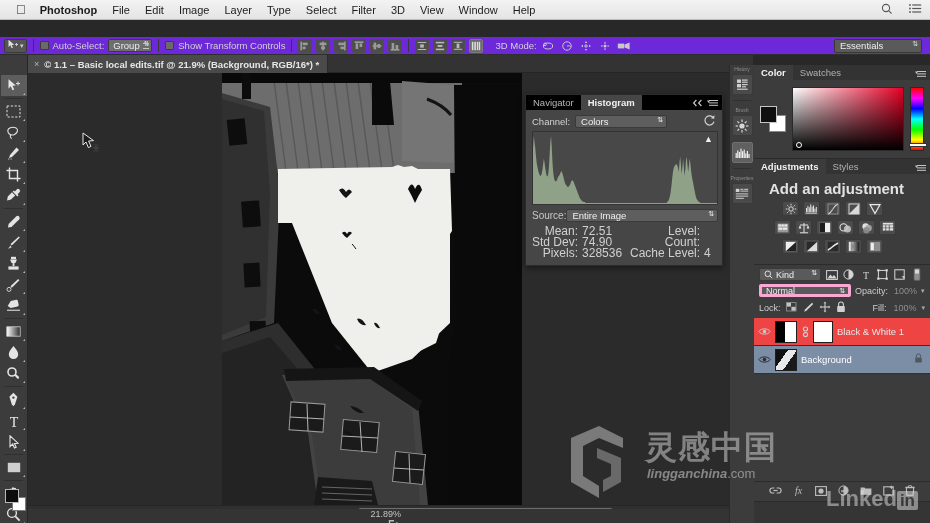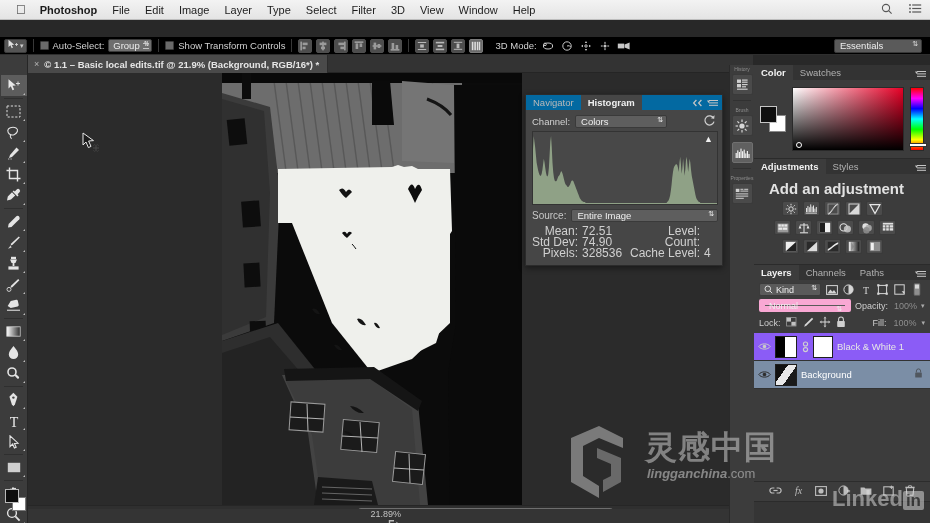--- a/index.html
+++ b/index.html
@@ -38,21 +38,21 @@
   .tl{ width:9px; height:9px; border-radius:50%; }
   .tl.r{ background:#e8584b; } .tl.y{ background:#e9ab38; } .tl.g{ background:#5fc451; }
   .titlebar .ttl{
     position:absolute; left:0; right:0; text-align:center;
     font-size:10.5px; color:#d6d6d6; pointer-events:none;
   }
 
   
   .optbar{
     position:absolute; left:0; top:37px; width:930px; height:18px;
-    background:#000000; border-bottom:1px solid #2e2e2e;
+    background:#6d28d9; border-bottom:1px solid #2e2e2e;
     display:flex; align-items:center; padding:0 4px; gap:4px;
   }
   .obtool{
     display:flex; align-items:center; gap:2px;
     background:#555; border:1px solid #3a3a3a; border-radius:2px;
     height:14px; padding:0 2px;
   }
   .chk{ width:9px; height:9px; background:#6a6a6a; border:1px solid #3b3b3b; border-radius:1px; display:inline-block; }
   .olbl{ font-size:9.5px; color:#d2d2d2; white-space:nowrap; }
   .sel{
@@ -153,38 +153,38 @@
   .statusbar .vs{ width:1px; height:10px; background:#4d4d4d; margin:0 6px; }
   .statusbar .doc{ margin-left:10px; }
   .statusbar .tri{ margin-left:14px; font-size:7px; }
 
   
   .histpanel{
     position:absolute; left:525px; top:94px; width:198px; height:172px;
     background:#464646; border:1px solid #2b2b2b;
     box-shadow:0 2px 6px rgba(0,0,0,.45);
   }
-  .ptabs{ display:flex; align-items:stretch; height:15px; background:#0369a1; position:relative; }
+  .ptabs{ display:flex; align-items:stretch; height:15px; background:#000000; position:relative; }
   .ptab{ padding:0 7px; display:flex; align-items:center; font-size:9.5px; color:#b9b9b9; }
   .ptab.on{ background:#464646; color:#f0f0f0; font-weight:bold; }
   .pmenu{ position:absolute; right:3px; top:3px; display:flex; gap:4px; align-items:center; }
   .prow{ display:flex; align-items:center; gap:5px; padding:4px 6px 2px 6px; }
   .prow .lb{ font-size:9.5px; color:#d2d2d2; }
   .chansel{
     flex:1; background:#5e5e5e; border:1px solid #3a3a3a; border-radius:2px;
     height:13px; display:flex; align-items:center; padding:0 12px 0 5px;
     font-size:9.5px; color:#efefef; position:relative; max-width:92px;
   }
   .chansel .arrw{ position:absolute; right:3px; top:1px; font-size:7px; line-height:6px; }
   .refresh{ margin-left:auto; }
   .histgraph{
     position:absolute; left:6px; top:36px; width:186px; height:74px;
     background:#484848; border:1px solid #333;
   }
-  .srcrow{ position:absolute; left:6px; top:114px; width:186px; display:flex; align-items:center; gap:5px; }
+  .srcrow{ position:absolute; left:6px; top:114px; width:186px; display:flex; align-items:center; }
   .srcsel{
     flex:1; background:#5e5e5e; border:1px solid #3a3a3a; border-radius:2px;
     height:13px; display:flex; align-items:center; padding:0 12px 0 5px;
     font-size:9.5px; color:#efefef; position:relative;
   }
   .srcsel .arrw{ position:absolute; right:3px; top:1px; font-size:7px; line-height:6px; }
   .stats{ position:absolute; left:6px; top:131px; width:186px; font-size:9px; color:#d0d0d0; }
   .stats table{ border-collapse:collapse; width:100%; }
   .stats td{ padding:0 0 1px 0; line-height:10px; font-size:12px; white-space:nowrap; }
   .stats td.k{ text-align:right; width:46px; padding-right:4px; }
@@ -246,29 +246,29 @@
   .lyrtoolrow{ display:flex; align-items:center; gap:4px; padding:3px 5px 2px 5px; }
   .kindsel{
     background:#5a5a5a; border:1px solid #3a3a3a; border-radius:2px;
     height:13px; width:62px; display:flex; align-items:center; gap:3px;
     padding:0 10px 0 4px; font-size:9px; color:#eee; position:relative;
   }
   .kindsel .arrw{ position:absolute; right:3px; top:1px; font-size:7px; line-height:6px; }
   .lfilt{ width:13px; height:13px; display:flex; align-items:center; justify-content:center; }
   .blendrow{ display:flex; align-items:center; gap:4px; padding:1px 5px 2px 5px; }
   .blendsel{
-    background:#5a5a5a; border:6px solid #f9a8d4; border-radius:2px;
+    background:#5a5a5a; border:3px solid #f9a8d4; border-radius:2px;
     height:13px; width:92px; display:flex; align-items:center;
     padding:0 12px 0 4px; font-size:9px; color:#eee; position:relative;
   }
   .blendsel .arrw{ position:absolute; right:3px; top:1px; font-size:7px; line-height:6px; }
   .opctxt{ font-size:9px; color:#cdcdcd; }
   .opcval{ font-size:9px; color:#8e8e8e; margin-left:2px; }
   .lockrow{ display:flex; align-items:center; gap:5px; padding:2px 5px 3px 5px; font-size:9px; color:#cdcdcd; }
-  .layerlist{ background:#8b5cf6; }
+  .layerlist{ background:#ef4444; }
   .layer{
     display:flex; align-items:center; height:28px; gap:4px;
     border-bottom:1px solid #323232; padding:0 5px 0 3px;
   }
   .layer.selected{ background:#7b8ea6; }
   .layer .eye{ width:14px; display:flex; align-items:center; justify-content:center; }
   .thumbsq{ width:22px; height:22px; border:1px solid #1e1e1e; background:#fff; }
   .thumb-bw{ background:linear-gradient(to right,#000 0 45%,#fff 45% 100%); }
   .thumb-photo{
     background:
@@ -286,21 +286,21 @@
   }
 
   
   .wm{
     position:absolute; left:559px; top:424px; width:371px; height:99px;
     pointer-events:none; opacity:.5;
   }
   .wm .cn{ position:absolute; left:86px; top:2px; font-size:32px; color:#d8d8d8; font-weight:bold; letter-spacing:1px; }
   .wm .dom{ position:absolute; left:88px; top:40px; font-size:16px; color:#e0e0e0; font-style:italic; font-weight:bold; }
   .wm .dom span{ font-style:normal; font-weight:normal; font-size:13px; }
-  .wm .li{ position:absolute; right:6px; top:62px; font-size:22px; color:#e3e3e3; font-weight:bold; }
+  .wm .li{ position:absolute; right:12px; top:62px; font-size:22px; color:#e3e3e3; font-weight:bold; }
   .wm .li b{ background:#e3e3e3; color:#3b3b3b; padding:0 3px; border-radius:2px; font-size:17px; }
   .wmlogo{ position:absolute; left:0px; top:0px; }
 </style>
 </head>
 <body>
 
 <div class="app">
 
   <div class="macbar">
     <span class="apple"></span>
@@ -1100,41 +1100,20 @@
               <svg width="12" height="11" viewBox="0 0 12 11">
                 <rect x="0.8" y="0.8" width="10.4" height="9.4" fill="#8e8e8e"></rect>
                 <rect x="1.8" y="1.8" width="3" height="7.4" fill="#f0f0f0"></rect>
               </svg>
             </span>
         </div>
       </div>
     </div>
 
     <div class="panel" style="height:237px;position:relative;">
-      <div class="ptabs2">
-        <div class="ptab2 on">
-            <span>Layers</span>
-          </div>
-        <div class="ptab2">
-            <span>Channels</span>
-          </div>
-        <div class="ptab2">
-            <span>Paths</span>
-          </div>
-        <div class="pmenu2">
-          <svg width="12" height="8" viewBox="0 0 12 8">
-              <g fill="#c6c6c6">
-                <rect x="2" y="1" width="9" height="1"></rect>
-                <rect x="2" y="3.4" width="9" height="1"></rect>
-                <rect x="2" y="5.8" width="9" height="1"></rect>
-              </g>
-              <path d="M0 1.4 L3 1.4 L1.5 4 Z" fill="#c6c6c6"></path>
-            </svg>
-        </div>
-      </div>
 
       <div class="lyrtoolrow">
         <span class="kindsel">
           <svg width="9" height="9" viewBox="0 0 9 9">
               <circle cx="3.8" cy="3.8" r="2.8" fill="none" stroke="#ddd" stroke-width="1"></circle>
               <line x1="5.8" y1="5.8" x2="8.2" y2="8.2" stroke="#ddd" stroke-width="1"></line>
             </svg>
           <span>Kind</span>
           <span class="arrw">⇅</span>
         </span>

